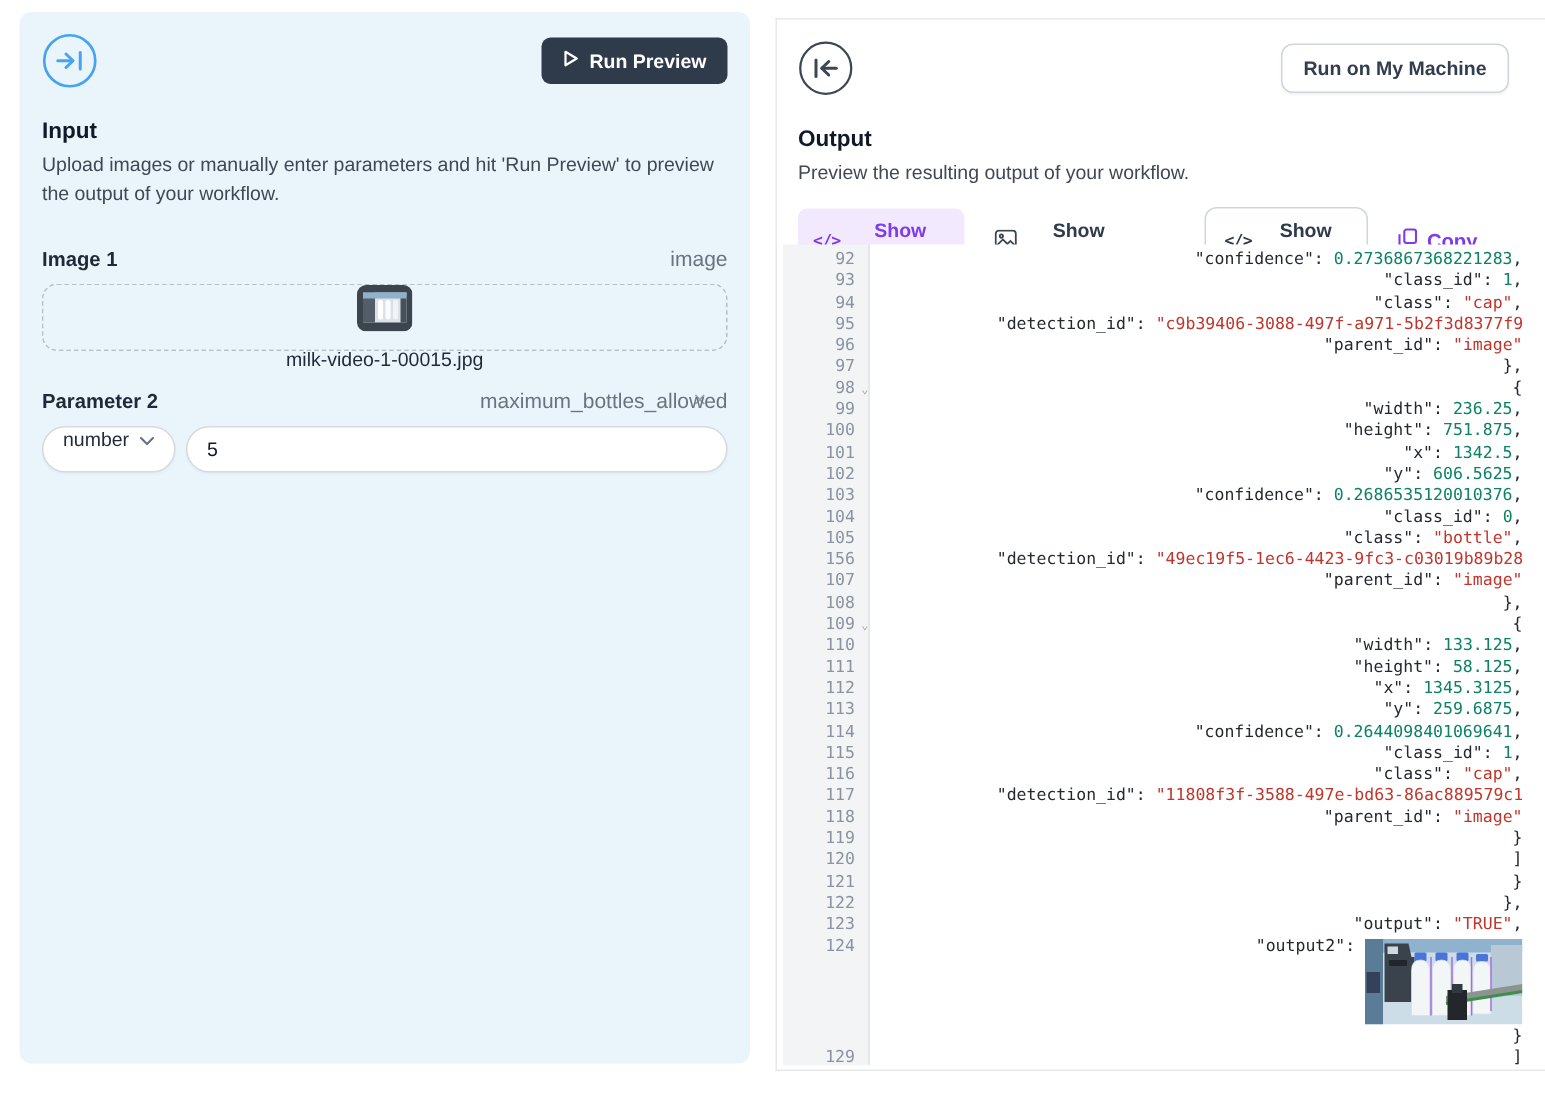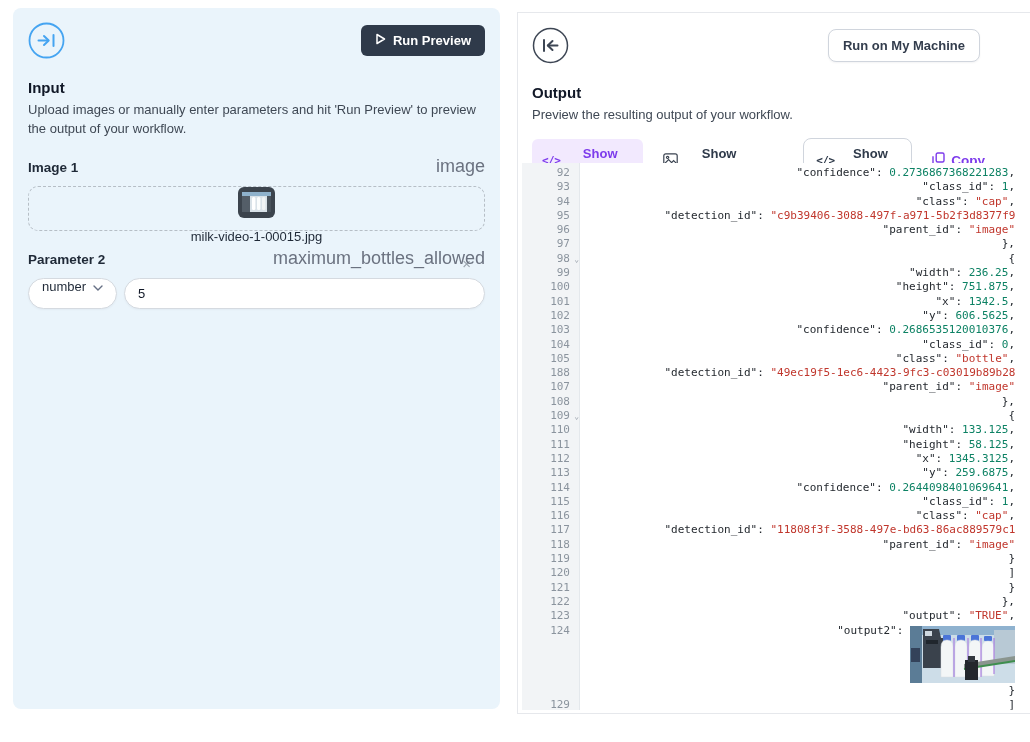--- a/index.html
+++ b/index.html
@@ -10,39 +10,39 @@
   .input-panel { position:absolute; left:13px; top:8px; width:487px; height:701px;
     background:#eaf4fb; border-radius:8px; padding:14px 15px; }
   .panel-head { display:flex; align-items:center; justify-content:space-between; }
   .circle-icon { width:37px; height:37px; flex:0 0 auto; }
   .btn-dark { display:inline-flex; align-items:center; gap:7px; background:#2f3a4a; color:#fff;
     border:none; border-radius:6px; padding:8px 14px; font-size:13px; font-weight:700; cursor:pointer; }
   .panel-title { margin-top:20px; font-size:15px; font-weight:700; color:#111827; }
   .panel-desc { margin-top:5px; font-size:13px; line-height:1.45; color:#3f4854; max-width:452px; }
   .field-row { display:flex; justify-content:space-between; align-items:baseline; margin-top:17px; }
   .field-label { font-size:13.5px; font-weight:700; color:#1f2937; }
-  .field-type { font-size:18px; color:#6b7280; }
+  .field-type { font-size:14px; color:#6b7280;margin-top:8px; }
   .upload-box { margin-top:9px; height:45px; border:1.5px dashed #b6bec6; border-radius:10px;
     display:flex; align-items:center; gap:11px; padding:0 13px; cursor:pointer;flex-direction:column; }
   .thumb { width:37px; height:31px; border-radius:6px; overflow:hidden; flex:0 0 auto; }
   .filename { font-size:13px; color:#1f2937; }
   .remove-x { margin-left:auto; color:#9aa3ad; font-size:15px; cursor:pointer; }
   .param-controls { margin-top:9px; display:flex; gap:7px; }
   .type-select { display:inline-flex; align-items:flex-start; gap:7px; background:#fff;
     border:1px solid #d5dae0; border-radius:16px; height:31px; padding:0 13px;
     font-size:13px; font-weight:500; color:#1f2937; cursor:pointer; box-shadow:0 1px 2px rgba(16,24,40,.04); }
   .param-input { flex:1; height:31px; border:1px solid #d5dae0; border-radius:16px;
     padding:0 13px; font-size:13px; color:#111827; background:#fff; outline:none;
     font-family:"Liberation Sans", sans-serif; box-shadow:0 1px 2px rgba(16,24,40,.04); }
 
   
   .output-panel { position:absolute; left:517px; top:12px; width:513px; height:702px;
     background:#ffffff; border-left:1px solid #e6e8ec; border-top:1px solid #e6e8ec;
     border-bottom:1px solid #e6e8ec; padding:14px 0 0 14px; }
-  .output-head { display:flex; align-items:center; justify-content:space-between; padding-right:50px;gap:8px; }
+  .output-head { display:flex; align-items:center; justify-content:space-between; padding-right:24px;gap:8px; }
   .btn-light { background:#fff; border:1px solid #d0d5dd; border-radius:8px; padding:8px 14px;
     font-size:13px; font-weight:700; color:#333d4d; cursor:pointer; box-shadow:0 1px 2px rgba(16,24,40,.05); }
   .tabs-row { display:flex; align-items:center; gap:20px; margin-top:13px; padding-right:45px; }
   .tab { display:inline-flex; align-items:center; gap:7px; font-size:13px; font-weight:700;
     border:none; background:transparent; cursor:pointer; padding:7px 10px; border-radius:6px; }
   .tab-json { background:#f2e9fe; color:#7d3bec; }
   .tab-visual { color:#2f3a4a; padding-left:0; }
   .tabs-spacer { flex:1; }
   .btn-raw { display:inline-flex; align-items:center; gap:7px; background:#fff; border:1px solid #d0d5dd;
     border-radius:8px; padding:7px 12px; font-size:13px; font-weight:700; color:#2f3a4a; cursor:pointer; }
@@ -227,21 +227,21 @@
       </div>
       <div class="code-row">
         <span class="gutter-cell"><span>104</span></span>
         <span class="code-line">            <span class="tok-k">"class_id"</span><span class="tok-p">: </span><span class="tok-n">0</span><span class="tok-p">,</span></span>
       </div>
       <div class="code-row">
         <span class="gutter-cell"><span>105</span></span>
         <span class="code-line">            <span class="tok-k">"class"</span><span class="tok-p">: </span><span class="tok-s">"bottle"</span><span class="tok-p">,</span></span>
       </div>
       <div class="code-row">
-        <span class="gutter-cell"><span>188</span></span>
+        <span class="gutter-cell"><span>156</span></span>
         <span class="code-line">            <span class="tok-k">"detection_id"</span><span class="tok-p">: </span><span class="tok-s">"49ec19f5-1ec6-4423-9fc3-c03019b89b28</span></span>
       </div>
       <div class="code-row">
         <span class="gutter-cell"><span>107</span></span>
         <span class="code-line">            <span class="tok-k">"parent_id"</span><span class="tok-p">: </span><span class="tok-s">"image"</span></span>
       </div>
       <div class="code-row">
         <span class="gutter-cell"><span>108</span></span>
         <span class="code-line">          <span class="tok-p">},</span></span>
       </div>

